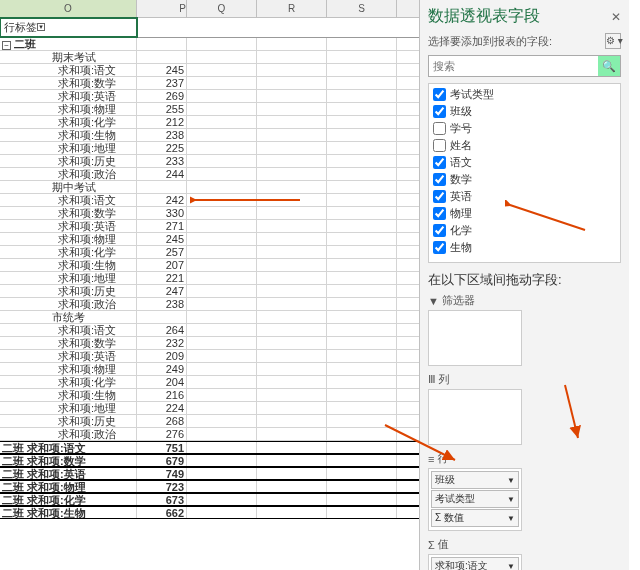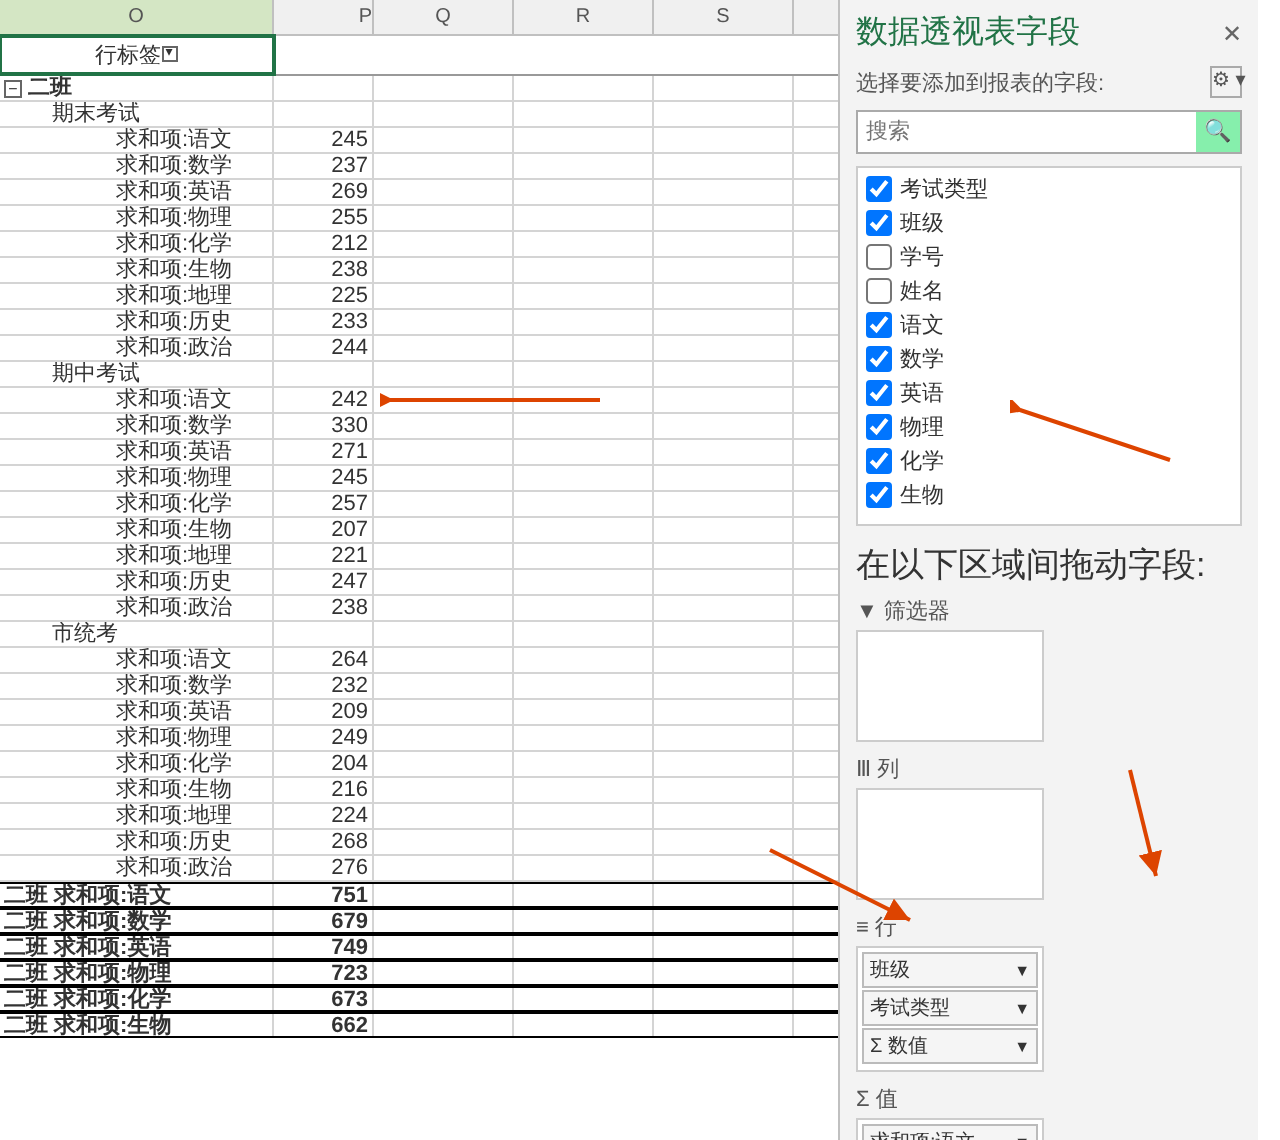--- a/index.html
+++ b/index.html
@@ -2,49 +2,49 @@
 <html><head>
 <meta charset="utf-8">
 <style>
 *{margin:0;padding:0;box-sizing:border-box;font-family:"Microsoft YaHei",SimSun,sans-serif}
 body{background:#fff;font-size:11px;color:#333;overflow:hidden;width:640px;height:570px;position:relative}
 .sheet{position:absolute;left:0;top:0;width:430px;height:570px;background:#fff}
 .col-headers{display:flex;height:18px;background:#f0f0f0;border-bottom:1px solid #c0c0c0}
 .col-h{border-right:1px solid #c0c0c0;text-align:center;line-height:18px;color:#555;font-size:10px}
 .col-h.sel{background:#d4e6c4}
 .namebox-row{display:flex;height:20px;border-bottom:1px solid #999}
-.namebox{width:137px;border:1px solid #999;border-top:none;border-left:none;padding:2px 4px;display:flex;align-items:center;justify-content:center;background:#fff}
+.namebox{width:137px;border:1px solid #999;border-top:none;border-left:none;padding:2px 4px;display:flex;align-items:center;justify-content:flex-start;background:#fff}
 .namebox .dd{width:8px;height:8px;border:1px solid #666;font-size:7px;line-height:6px;text-align:center}
 .grid{position:relative}
 .row{display:flex;height:13px;border-bottom:1px solid #d4d4d4}
 .cell{border-right:1px solid #d4d4d4;padding:0 2px;line-height:13px;white-space:nowrap;overflow:hidden}
 .c-o{width:137px}
 .c-p{width:50px;text-align:right}
 .c-q,.c-r,.c-s{width:70px}
 .bold{font-weight:normal}
-.indent2{padding-left:26px}
+.indent2{padding-left:52px}
 .indent3{padding-left:58px}
 .sel-border{outline:2px solid #217346;outline-offset:-1px}
 .total-row{border-top:1px solid #000;border-bottom:1px solid #000}
 .total-row .cell{font-weight:bold}
 .minus{display:inline-block;width:9px;height:9px;border:1px solid #666;line-height:7px;text-align:center;font-size:8px;margin-right:3px;vertical-align:middle}
 
 .pane{position:absolute;right:11px;top:0;width:210px;height:570px;background:#f3f3f3;border-left:1px solid #c0c0c0;padding:6px 8px}
 .pane-header{display:flex;justify-content:space-between;align-items:center;margin-bottom:6px}
 .pane-title{color:#217346;font-size:16px;font-weight:normal}
 .pane-close{font-size:12px;color:#666;cursor:pointer}
 .pane-sub{display:flex;justify-content:space-between;align-items:center;color:#555;font-size:11px;margin-bottom:6px}
 .gear{width:16px;height:16px;border:1px solid #aaa;font-size:10px;text-align:center;line-height:14px}
 .search{display:flex;border:1px solid #aaa;background:#86efac;height:22px;margin-bottom:6px}
 .search input{flex:1;border:none;padding:0 4px;font-size:11px;outline:none}
 .search .icon{width:22px;text-align:center;line-height:20px;color:#666}
 .field-list{border:1px solid #ccc;background:#fff;height:180px;overflow-y:auto;padding:2px}
 .field-item{display:flex;align-items:center;padding:1px 2px;height:17px}
 .field-item input{margin-right:4px}
-.areas-label{color:#333;margin:8px 0 4px;font-size:17px}
+.areas-label{color:#333;margin:8px 0 4px;font-size:13px}
 .areas{display:flex;flex-wrap:wrap;gap:6px}
 .area-box{width:94px}
 .area-title{color:#555;font-size:11px;margin-bottom:2px;display:flex;align-items:center;gap:3px}
 .area-list{background:#fff;border:1px solid #ccc;min-height:56px;padding:2px}
 .area-item{background:#f5f5f5;border:1px solid #bbb;padding:1px 3px;margin-bottom:1px;display:flex;justify-content:space-between;align-items:center;font-size:10px}
 .area-item .dd2{font-size:8px}
 .arrow{position:absolute;pointer-events:none}
 </style>
 </head>
 <body>

